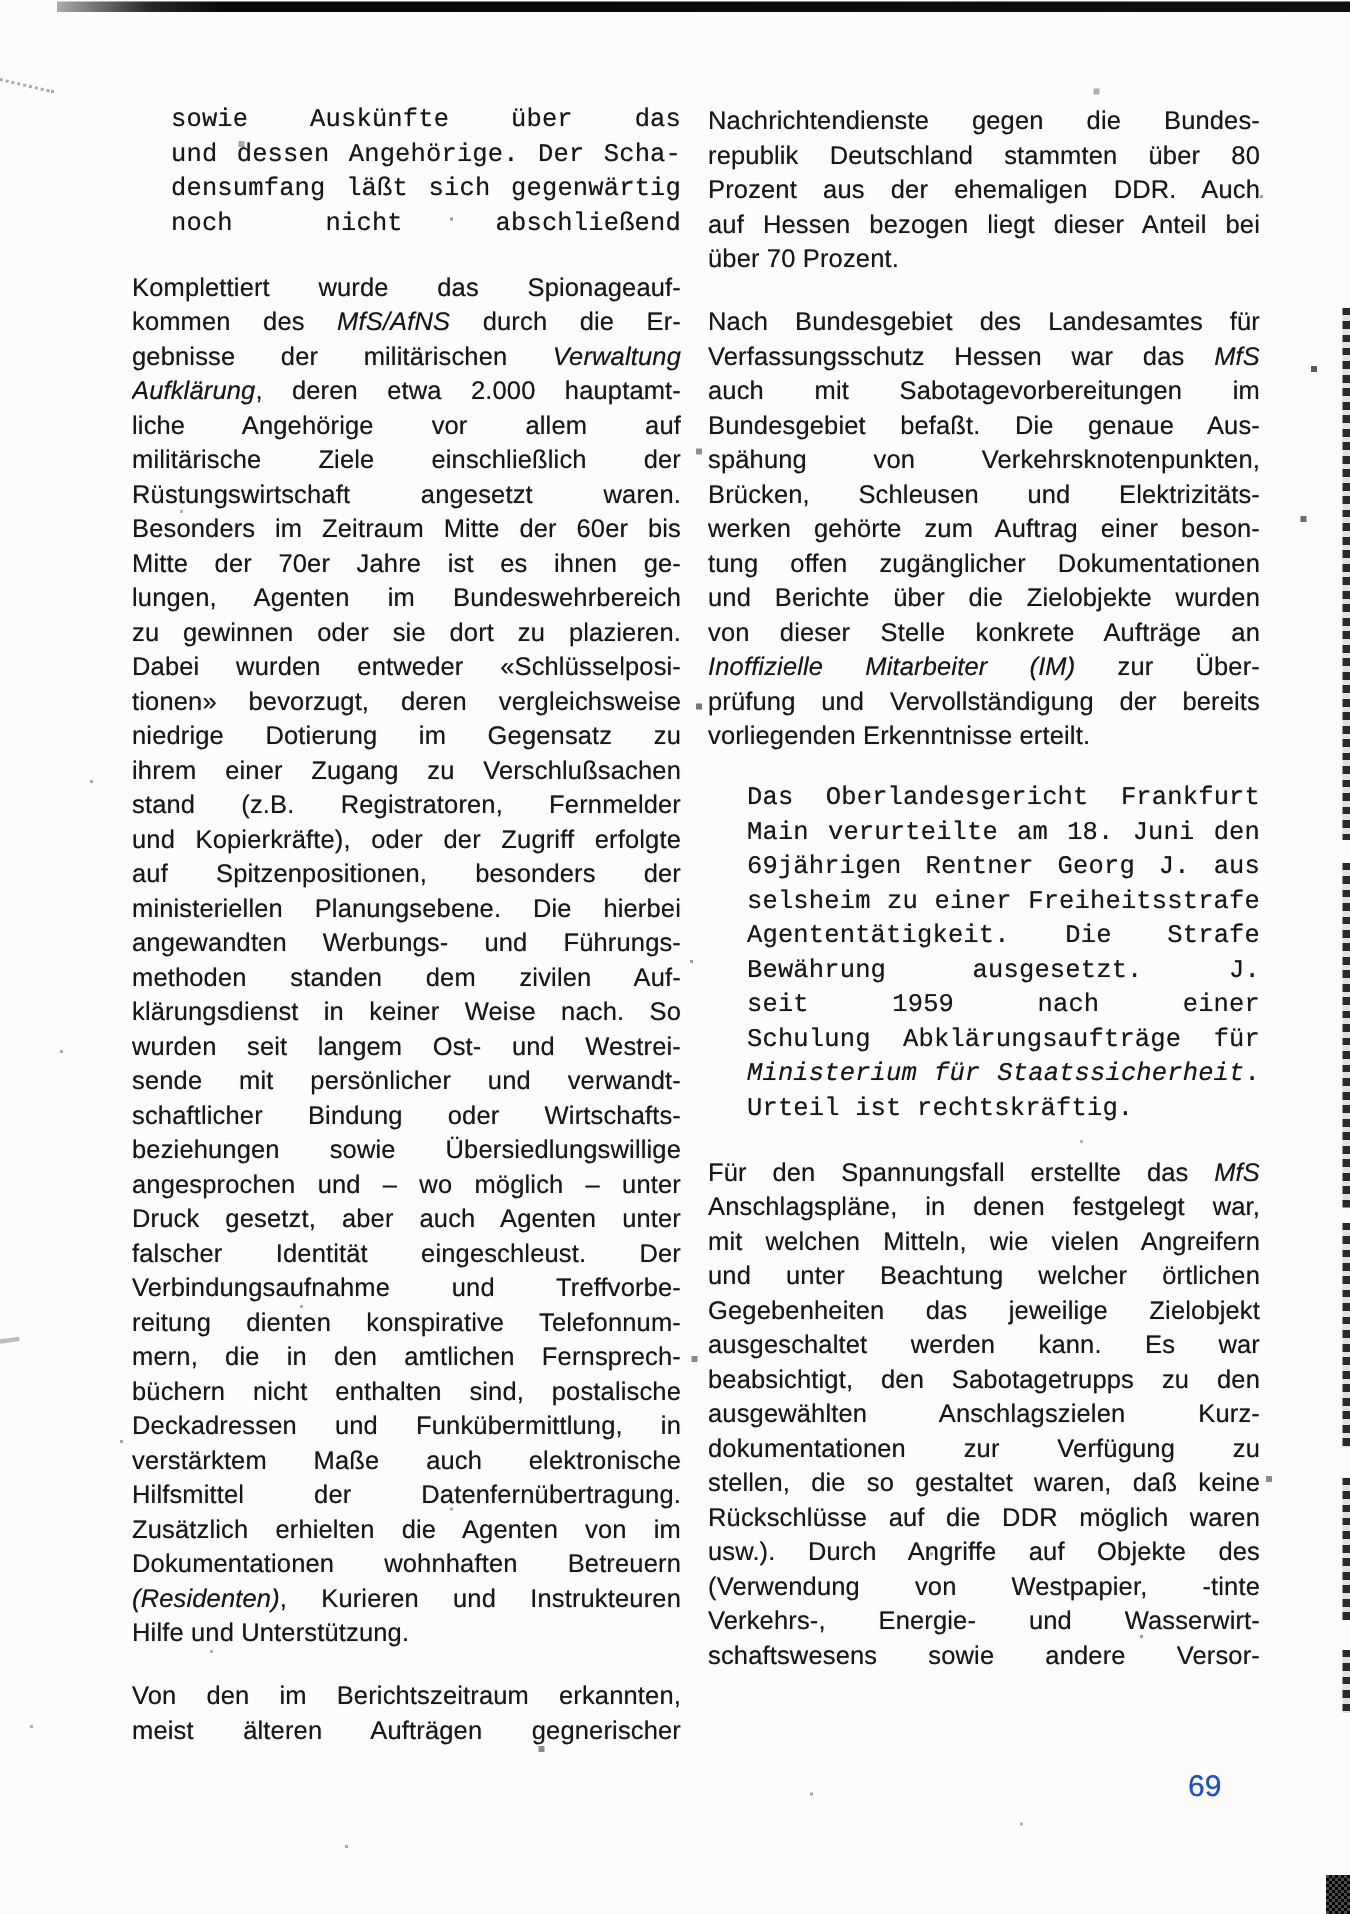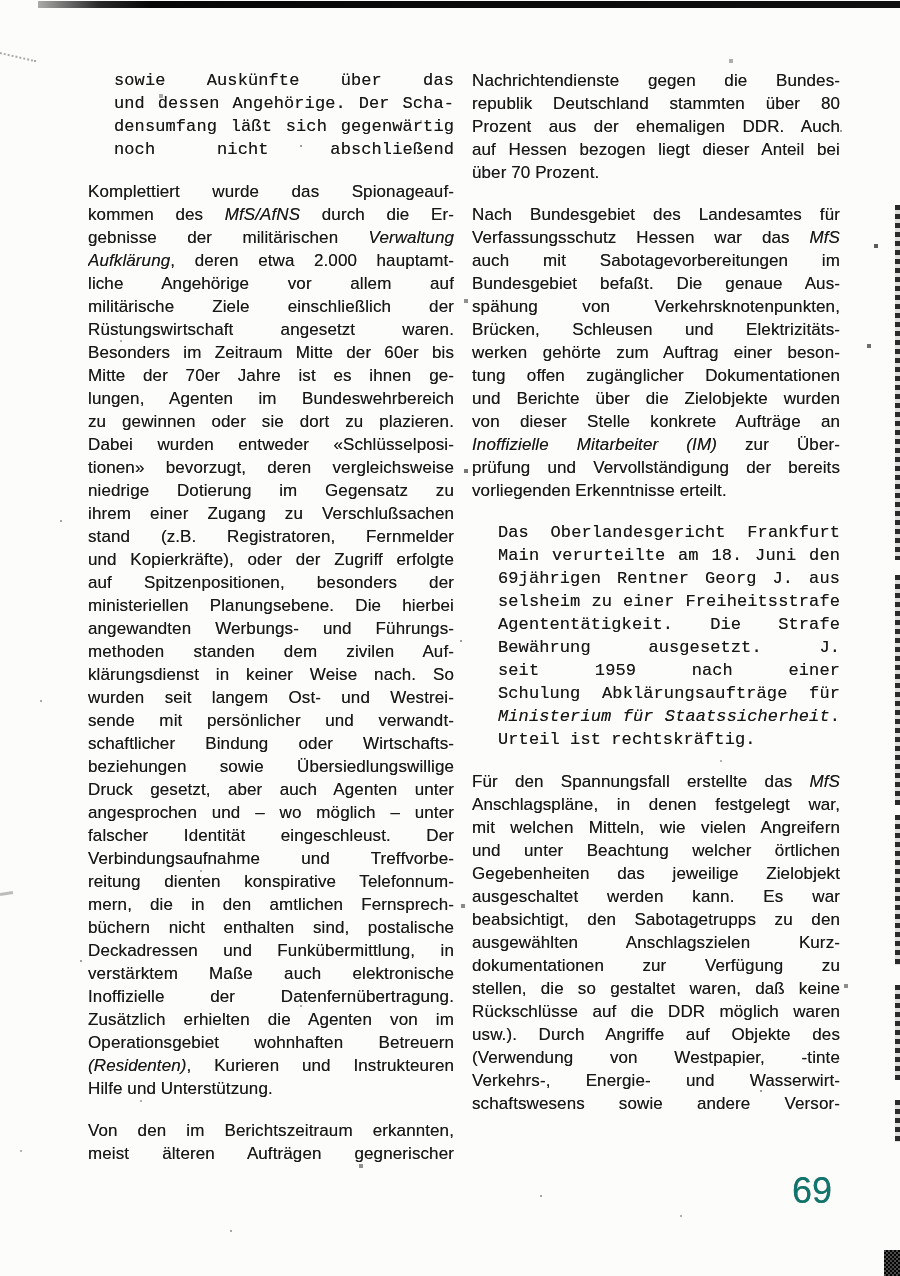--- a/index.html
+++ b/index.html
@@ -56,21 +56,21 @@
   .line {
     font-size:17px; line-height:23px; height:23px; overflow:hidden;
     text-align:justify; white-space:normal;
     text-shadow:0 0 0.5px rgba(15,15,15,.6);
     letter-spacing:0.1px;
   }
   .line:not(.last)::after { content:""; display:inline-block; width:100%; height:0; }
   .line .it { font-style:italic; }
   .page-number {
     position:absolute; left:792px; top:1176px;
-    font-size:36px; line-height:30px; color:#0f766e;
+    font-size:20px; line-height:30px; color:#1d4ed8;
     text-shadow:0 0 0.5px rgba(15,15,15,.6);
   }
 </style>
 </head>
 <body>
 
 <div class="page">
   <div class="scan-topbar"></div>
   <div class="stripe s1"></div>
   <div class="stripe s2"></div>
@@ -109,32 +109,32 @@
         <div class="line"><span>und Kopierkräfte), oder der Zugriff erfolgte</span></div>
         <div class="line"><span>auf Spitzenpositionen, besonders der</span></div>
         <div class="line"><span>ministeriellen Planungsebene. Die hierbei</span></div>
         <div class="line"><span>angewandten Werbungs- und Führungs-</span></div>
         <div class="line"><span>methoden standen dem zivilen Auf-</span></div>
         <div class="line"><span>klärungsdienst in keiner Weise nach. So</span></div>
         <div class="line"><span>wurden seit langem Ost- und Westrei-</span></div>
         <div class="line"><span>sende mit persönlicher und verwandt-</span></div>
         <div class="line"><span>schaftlicher Bindung oder Wirtschafts-</span></div>
         <div class="line"><span>beziehungen sowie Übersiedlungswillige</span></div>
+        <div class="line"><span>angesprochen und – wo möglich – unter</span></div>
         <div class="line"><span>Druck gesetzt, aber auch Agenten unter</span></div>
-        <div class="line"><span>angesprochen und – wo möglich – unter</span></div>
         <div class="line"><span>falscher Identität eingeschleust. Der</span></div>
         <div class="line"><span>Verbindungsaufnahme und Treffvorbe-</span></div>
         <div class="line"><span>reitung dienten konspirative Telefonnum-</span></div>
         <div class="line"><span>mern, die in den amtlichen Fernsprech-</span></div>
         <div class="line"><span>büchern nicht enthalten sind, postalische</span></div>
         <div class="line"><span>Deckadressen und Funkübermittlung, in</span></div>
         <div class="line"><span>verstärktem Maße auch elektronische</span></div>
-        <div class="line"><span>Inoffizielle der Datenfernübertragung.</span></div>
+        <div class="line"><span>Hilfsmittel der Datenfernübertragung.</span></div>
         <div class="line"><span>Zusätzlich erhielten die Agenten von im</span></div>
-        <div class="line"><span>Operationsgebiet wohnhaften Betreuern</span></div>
+        <div class="line"><span>Dokumentationen wohnhaften Betreuern</span></div>
         <div class="line"><span class="it">(Residenten)</span><span>, Kurieren und Instrukteuren</span></div>
         <div class="line last"><span>Hilfe und Unterstützung.</span></div>
       </div>
       <div class="paragraph">
         <div class="line"><span>Von den im Berichtszeitraum erkannten,</span></div>
         <div class="line"><span>meist älteren Aufträgen gegnerischer</span></div>
       </div>
     </div>
   <div class="column right">
       <div class="paragraph">

